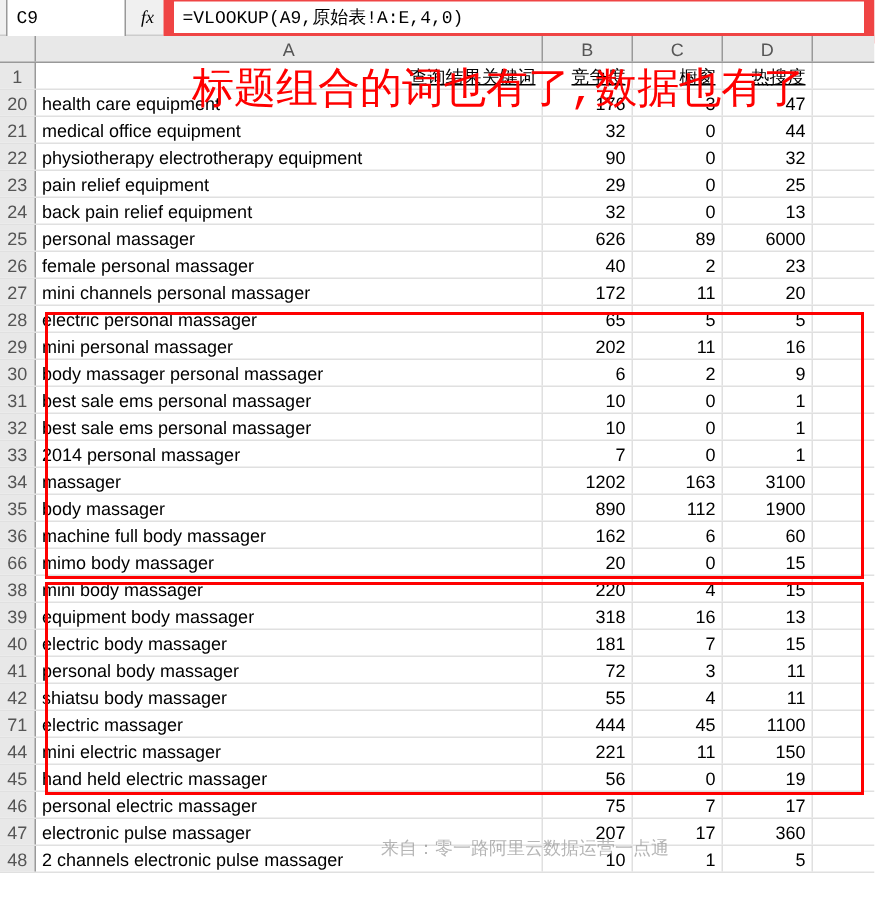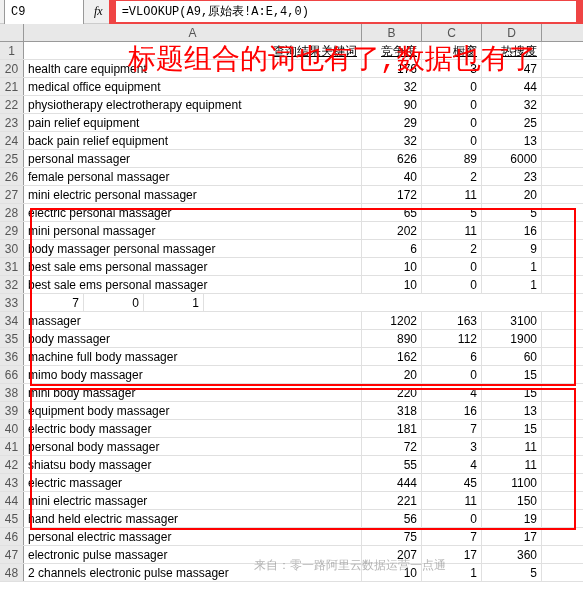--- a/index.html
+++ b/index.html
@@ -105,21 +105,21 @@
       </div>
       <div class="row">
         <div class="rh">26</div>
         <div class="cell cell-a">female personal massager</div>
         <div class="cell cell-b">40</div>
         <div class="cell cell-c">2</div>
         <div class="cell cell-d">23</div>
       </div>
       <div class="row">
         <div class="rh">27</div>
-        <div class="cell cell-a">mini electric personal massager</div>
+        <div class="cell cell-a">mini channels personal massager</div>
         <div class="cell cell-b">172</div>
         <div class="cell cell-c">11</div>
         <div class="cell cell-d">20</div>
       </div>
       <div class="row">
         <div class="rh">28</div>
         <div class="cell cell-a">electric personal massager</div>
         <div class="cell cell-b">65</div>
         <div class="cell cell-c">5</div>
         <div class="cell cell-d">5</div>
@@ -147,20 +147,21 @@
       </div>
       <div class="row">
         <div class="rh">32</div>
         <div class="cell cell-a">best sale ems personal massager</div>
         <div class="cell cell-b">10</div>
         <div class="cell cell-c">0</div>
         <div class="cell cell-d">1</div>
       </div>
       <div class="row">
         <div class="rh">33</div>
+        <div class="cell cell-a">2014 personal massager</div>
         <div class="cell cell-b">7</div>
         <div class="cell cell-c">0</div>
         <div class="cell cell-d">1</div>
       </div>
       <div class="row">
         <div class="rh">34</div>
         <div class="cell cell-a">massager</div>
         <div class="cell cell-b">1202</div>
         <div class="cell cell-c">163</div>
         <div class="cell cell-d">3100</div>
@@ -215,21 +216,21 @@
         <div class="cell cell-d">11</div>
       </div>
       <div class="row">
         <div class="rh">42</div>
         <div class="cell cell-a">shiatsu body massager</div>
         <div class="cell cell-b">55</div>
         <div class="cell cell-c">4</div>
         <div class="cell cell-d">11</div>
       </div>
       <div class="row">
-        <div class="rh">43</div>
+        <div class="rh">71</div>
         <div class="cell cell-a">electric massager</div>
         <div class="cell cell-b">444</div>
         <div class="cell cell-c">45</div>
         <div class="cell cell-d">1100</div>
       </div>
       <div class="row">
         <div class="rh">44</div>
         <div class="cell cell-a">mini electric massager</div>
         <div class="cell cell-b">221</div>
         <div class="cell cell-c">11</div>

